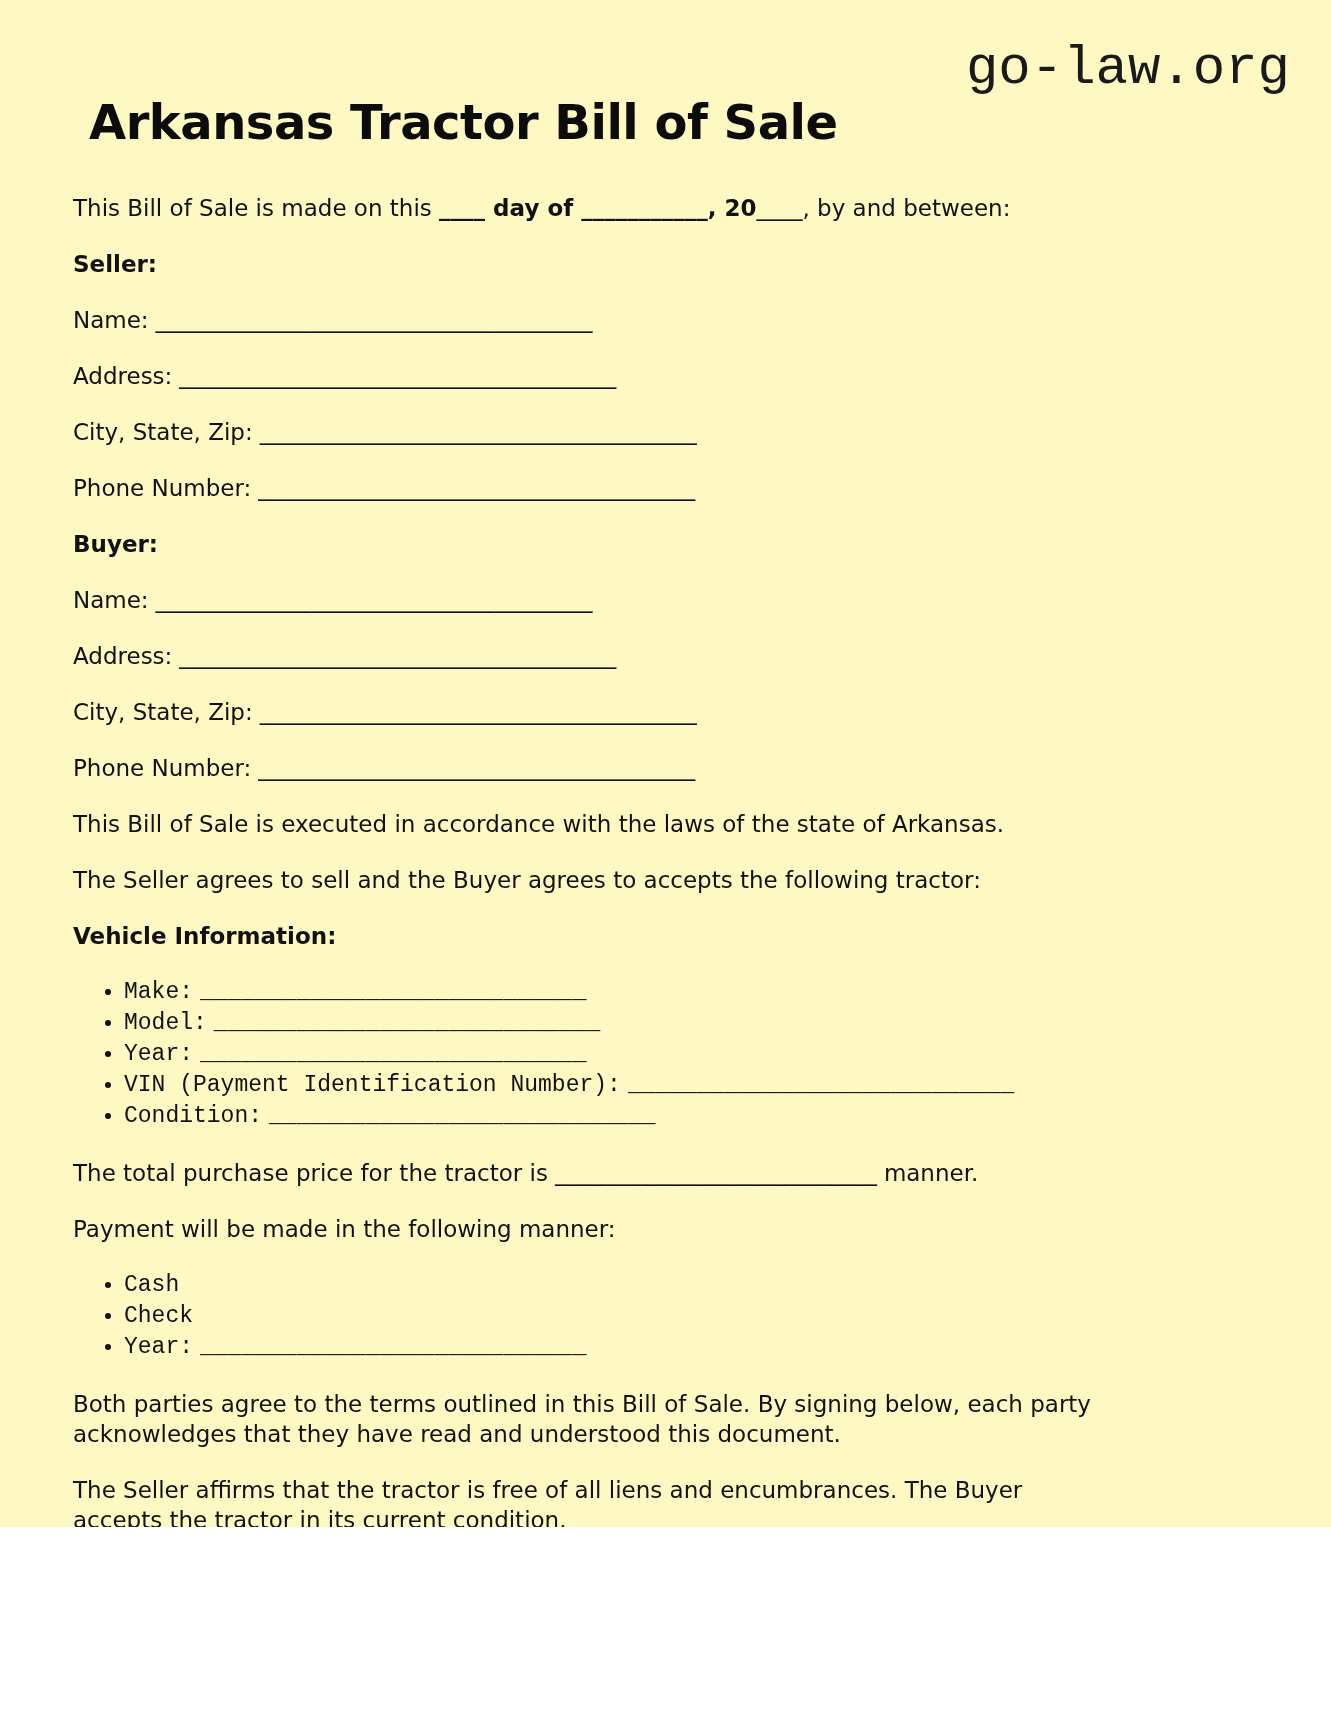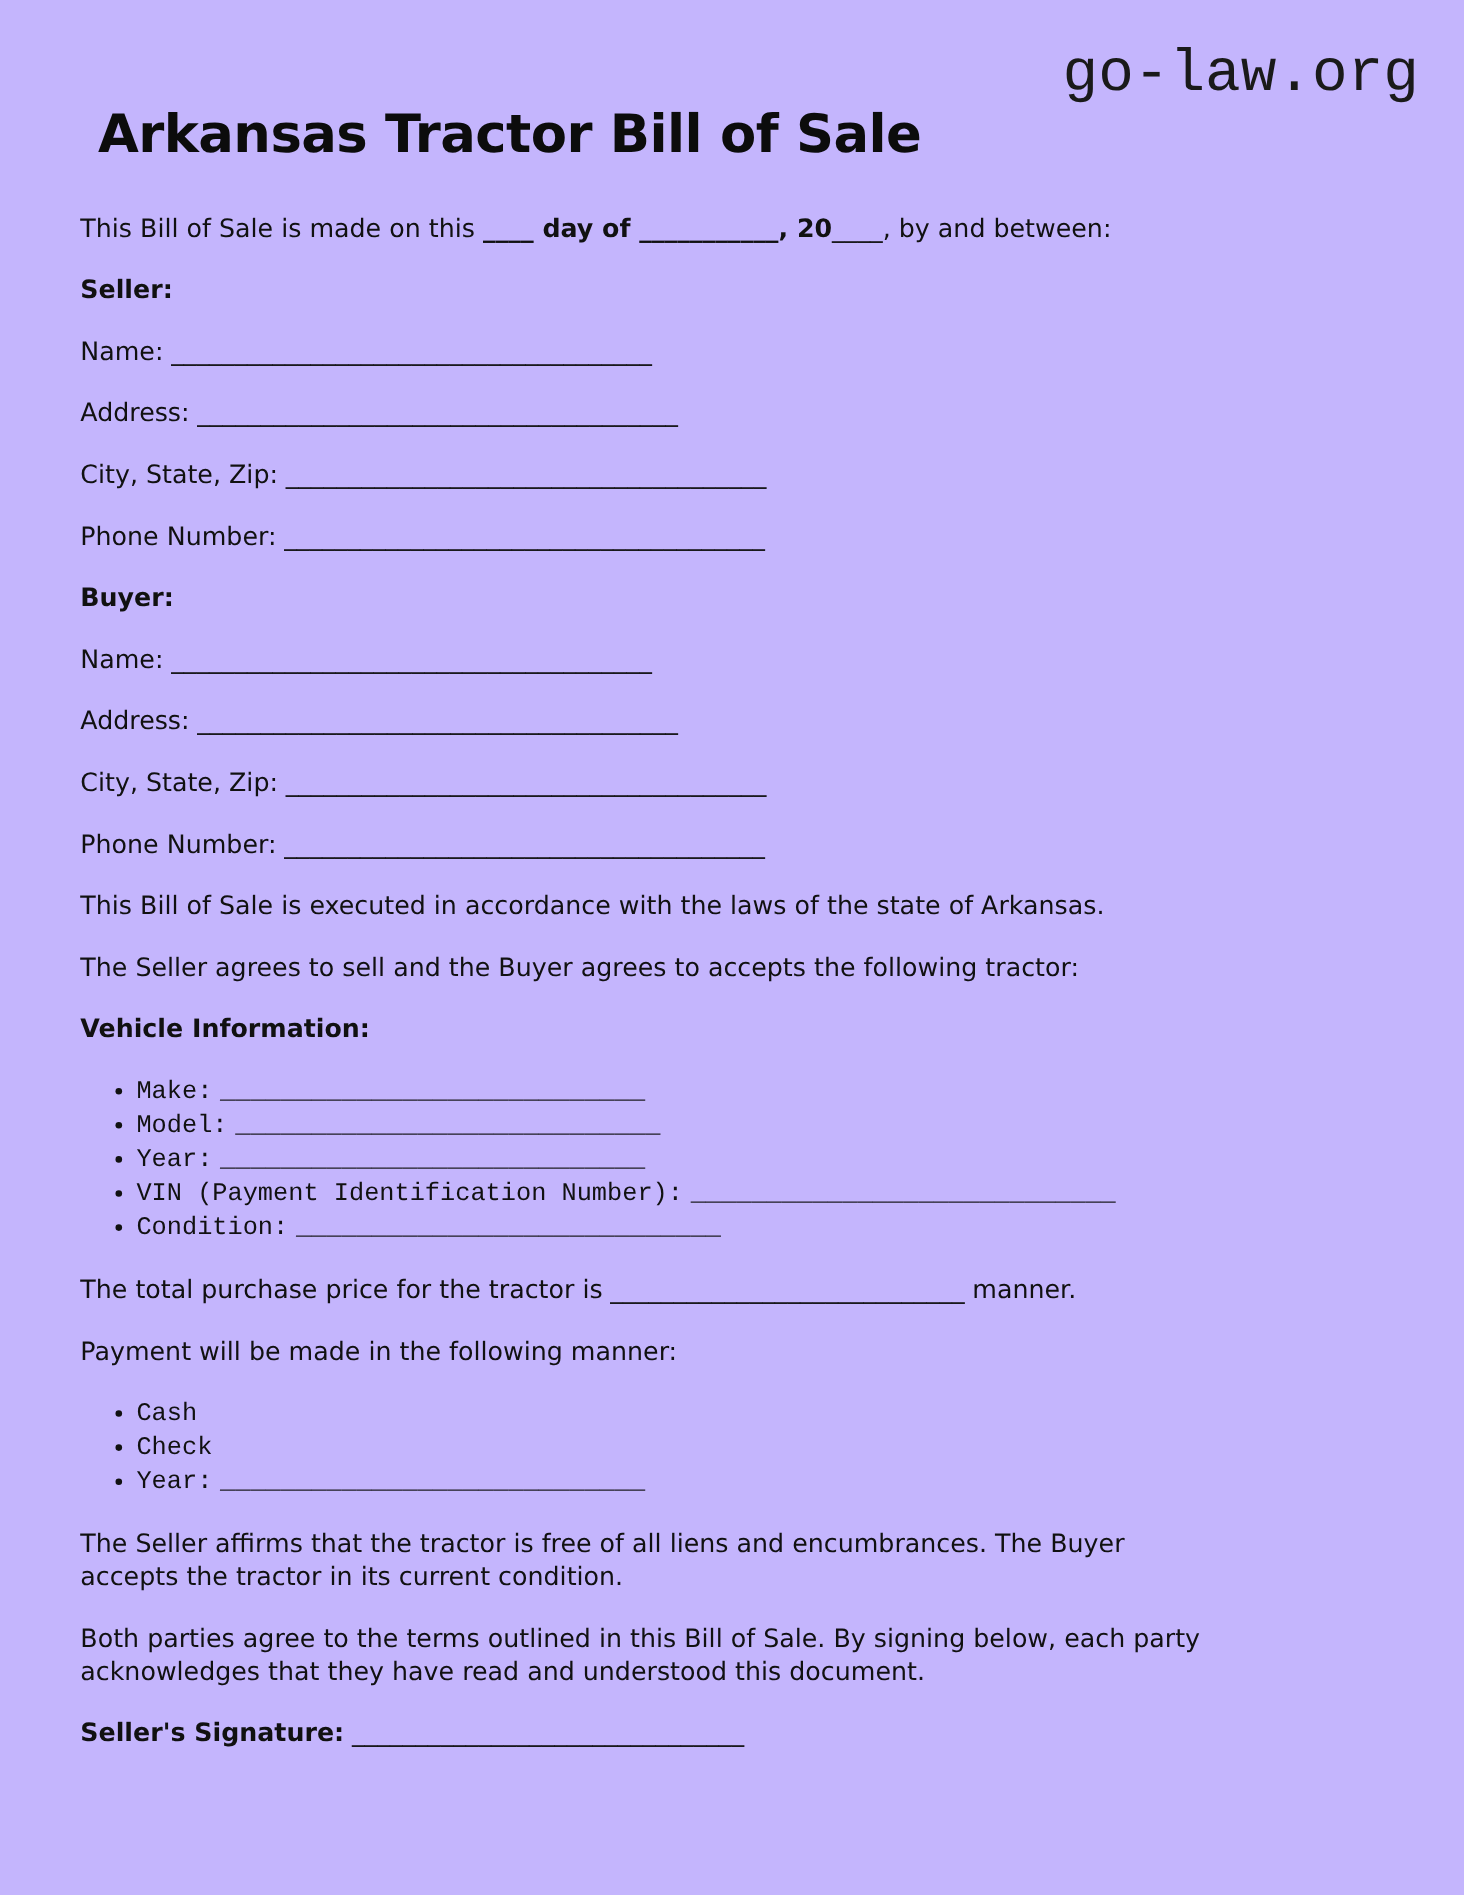--- a/index.html
+++ b/index.html
@@ -1,21 +1,21 @@
 <!DOCTYPE html>
 <html><head>
 <meta charset="utf-8">
 <style>
   html, body { margin: 0; padding: 0; background: #ffffff; }
   .page {
     position: relative;
     width: 1331px;
-    height: 1723px;
+    height: 1527px;
     box-sizing: border-box;
-    background: #c4b5fd;
+    background: #fef9c3;
     color: #111111;
     font-family: "DejaVu Sans", sans-serif;
     padding: 36px 83px 0 73px;
     overflow: hidden;
   }
   .logo {
     position: absolute;
     top: 42px;
     right: 41px;
     font-family: "Liberation Mono", monospace;
@@ -95,21 +95,21 @@
   <p class="line wrap"><span>The total purchase price for the tractor is</span><span class="blank mid">____________________________</span><span>manner.</span></p>
 
   <p class="line wrap">Payment will be made in the following manner:</p>
 
   <ul class="list">
     <li><span>Cash</span></li>
     <li><span>Check</span></li>
     <li><span>Year:</span><span class="blank">____________________________</span></li>
   </ul>
 
+  <p class="line wrap prewrap">Both parties agree to the terms outlined in this Bill of Sale. By signing below, each party
+acknowledges that they have read and understood this document.</p>
+
   <p class="line wrap prewrap">The Seller affirms that the tractor is free of all liens and encumbrances. The Buyer
 accepts the tractor in its current condition.</p>
-
-  <p class="line wrap prewrap">Both parties agree to the terms outlined in this Bill of Sale. By signing below, each party
-acknowledges that they have read and understood this document.</p>
 
   <p class="line"><span class="b">Seller's Signature:</span><span class="blank">_______________________________</span></p>
 
 </div>
 
 </body></html>

